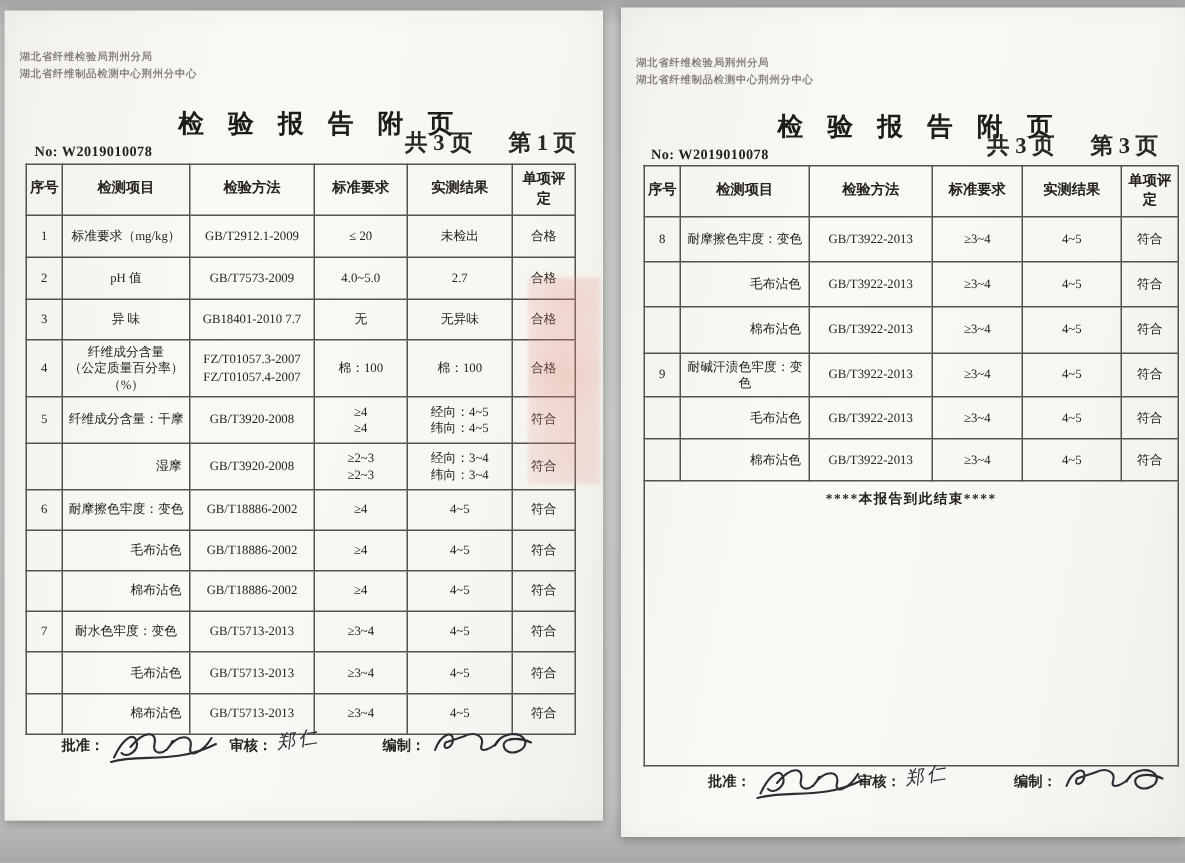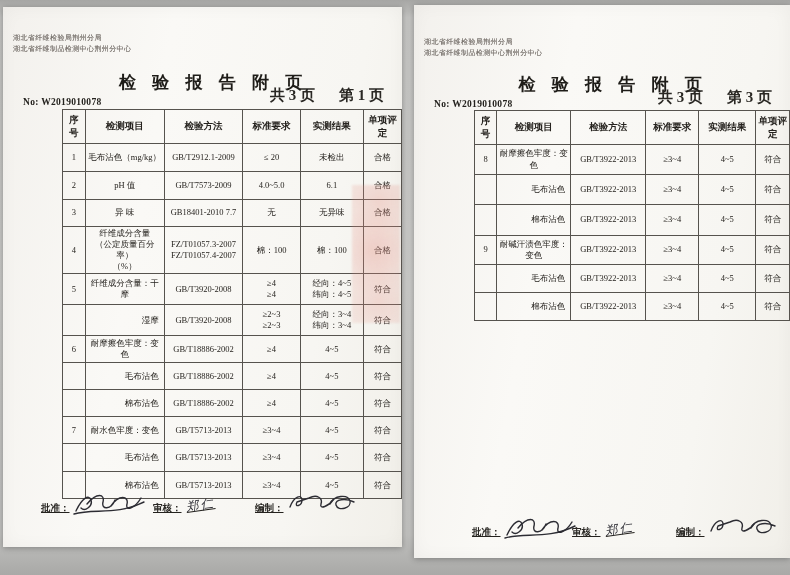--- a/index.html
+++ b/index.html
@@ -24,37 +24,37 @@
   .org{position:absolute;top:26px;left:10px;font-size:7px;line-height:1.55;color:#7b7570;letter-spacing:.4px;text-shadow:0 0 .6px rgba(120,115,110,.8);}
   .page-right .org{top:32px;}
   .title{position:absolute;top:53px;left:0;width:100%;margin:11px;text-align:center;
     font-size:17px;font-weight:bold;letter-spacing:6px;color:#1e1c18;}
   .page-right .title{top:57px;}
   .pgline{position:absolute;top:79px;right:18px;display:flex;gap:24px;font-size:15px;font-weight:bold;color:#2a2824;}
   .page-right .pgline{top:83px;}
   .noline{position:absolute;top:90px;left:20px;font-size:9.5px;font-weight:bold;letter-spacing:.3px;}
   .page-right .noline{top:94px;}
 
-  table.report{position:absolute;left:14px;border-collapse:collapse;table-layout:fixed;margin-left:45px;}
+  table.report{position:absolute;left:14px;border-collapse:collapse;table-layout:fixed;}
   .page-left table.report{top:102px;}
   .page-right table.report{top:105px;left:15px;}
   table.report th,table.report td{
     border:1px solid #56534e;
     font-size:8.5px;line-height:1.3;text-align:center;vertical-align:middle;
     padding:1px 2px;white-space:pre-line;color:#26231f;
     overflow:hidden;
   }
   table.report th{font-size:9.5px;font-weight:bold;}
   table.report td.sub{text-align:right;padding-right:5px;}
   table.report td.end-note{vertical-align:top;font-weight:bold;font-size:9px;padding-top:6px;letter-spacing:1px;}
 
   .sigs{position:absolute;left:0;width:100%;height:40px;}
   .page-left .sigs{top:484px;}
   .page-right .sigs{top:510px;}
-  .sig-group{position:absolute;display:flex;align-items:center;height:34px;text-decoration:underline;}
+  .sig-group{position:absolute;display:flex;height:34px;}
   .sig-label{font-size:9.5px;font-weight:bold;color:#2a2824;white-space:nowrap;}
   .sig-ink{margin-left:2px;margin-top:-8px;}
   .sig-ink path{stroke:#2c2c33;stroke-width:1.4;fill:none;stroke-linecap:round;stroke-linejoin:round;}
   .sig-text{display:inline-block;margin-left:4px;margin-top:-6px;font-size:12.5px;font-style:italic;
     color:#2c2c33;transform:rotate(-8deg);letter-spacing:2px;}
   .g1{left:38px;} .g2{left:150px;} .g3{left:252px;}
   .page-right .g1{left:58px;} .page-right .g2{left:158px;} .page-right .g3{left:262px;}
 
   .stamp-remnant{
     position:absolute;top:178px;right:2px;width:48px;height:138px;pointer-events:none;
@@ -97,32 +97,32 @@
             <th>检测项目</th>
             <th>检验方法</th>
             <th>标准要求</th>
             <th>实测结果</th>
             <th>单项评定</th>
           </tr>
         </thead>
         <tbody>
           <tr style="height: 28px;">
             <td>1</td>
-            <td>毛布沾色（mg/kg）</td>
+            <td>标准要求（mg/kg）</td>
             <td>GB/T2912.1-2009</td>
             <td>≤ 20</td>
             <td>未检出</td>
             <td>合格</td>
           </tr>
           <tr style="height: 28px;">
             <td>2</td>
             <td>pH 值</td>
             <td>GB/T7573-2009</td>
             <td>4.0~5.0</td>
-            <td>6.1</td>
+            <td>2.7</td>
             <td>合格</td>
           </tr>
           <tr style="height: 27px;">
             <td>3</td>
             <td>异  味</td>
             <td>GB18401-2010 7.7</td>
             <td>无</td>
             <td>无异味</td>
             <td>合格</td>
           </tr>
@@ -305,20 +305,23 @@
             <td>符合</td>
           </tr>
           <tr style="height: 28px;">
             <td></td>
             <td class="sub">棉布沾色</td>
             <td>GB/T3922-2013</td>
             <td>≥3~4</td>
             <td>4~5</td>
             <td>符合</td>
           </tr>
+          <tr style="height: 190px;">
+            <td colspan="6" class="end-note">****本报告到此结束****</td>
+          </tr>
         </tbody>
       </table>
 
     <div class="sigs">
       <span class="sig-group g1">
         <span class="sig-label">批准：</span>
         <svg class="sig-ink" width="74" height="30" viewBox="0 0 74 30">
           <path d="M4 22 C10 9 17 5 19 11 C21 17 13 23 9 19 M15 15 C25 3 33 5 31 13 C29 21 39 21 43 11 M39 17 C47 5 57 7 55 15 C53 23 63 19 69 9"></path>
           <path d="M2 25 C22 19 44 27 72 13"></path>
         </svg>

